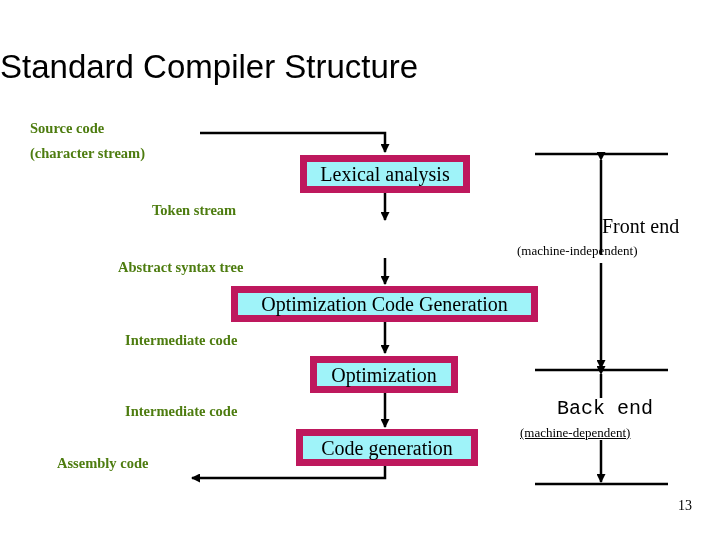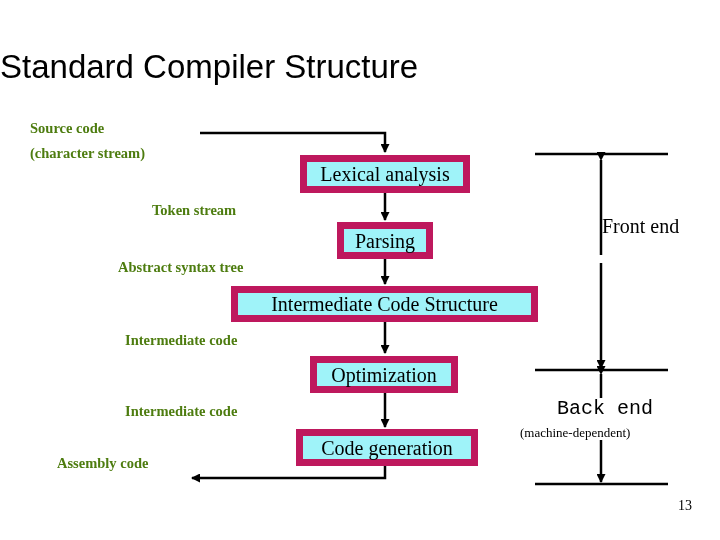--- a/index.html
+++ b/index.html
@@ -121,27 +121,27 @@
     <path d="M601,263 L601,368" stroke="#000000" stroke-width="2.5" fill="none" marker-end="url(#arrHead)"></path>
     <path d="M535,370 L668,370" stroke="#000000" stroke-width="2.5" fill="none"></path>
 
     <path d="M601,374 L601,398" stroke="#000000" stroke-width="2.5" fill="none" marker-start="url(#arrHead)"></path>
     <path d="M601,440 L601,482" stroke="#000000" stroke-width="2.5" fill="none" marker-end="url(#arrHead)"></path>
     <path d="M535,484 L668,484" stroke="#000000" stroke-width="2.5" fill="none"></path>
   </svg>
 
   <div class="box" style="left:300px; top:155px; width:170px; height:38px;">Lexical analysis</div>
 
-  <div class="box" style="left:337px; top:222px; width:96px; height:37px;">Parsing</div>
 
-  <div class="box" style="left:231px; top:286px; width:307px; height:36px;">Intermediate Code Structure</div>
+  <div class="box" style="left:231px; top:286px; width:307px; height:36px;">Optimization Code Generation</div>
 
   <div class="box" style="left:310px; top:356px; width:148px; height:37px;">Optimization</div>
 
   <div class="box" style="left:296px; top:429px; width:182px; height:37px;">Code generation</div>
 
   <div class="side-label" style="left:554px; top:215px;margin-left:48px;">Front end</div>
+  <div class="side-sub" style="left:517px; top:243px;">(machine-independent)</div>
 
   <div class="side-label" style="left:557px; top:397px;font-family:Liberation Mono, monospace;">Back end</div>
-  <div class="side-sub" style="left:520px; top:425px;">(machine-dependent)</div>
+  <div class="side-sub" style="left:520px; top:425px;text-decoration:underline;">(machine-dependent)</div>
 
   <div class="pagenum">13</div>
 </div>
 
 </body></html>

